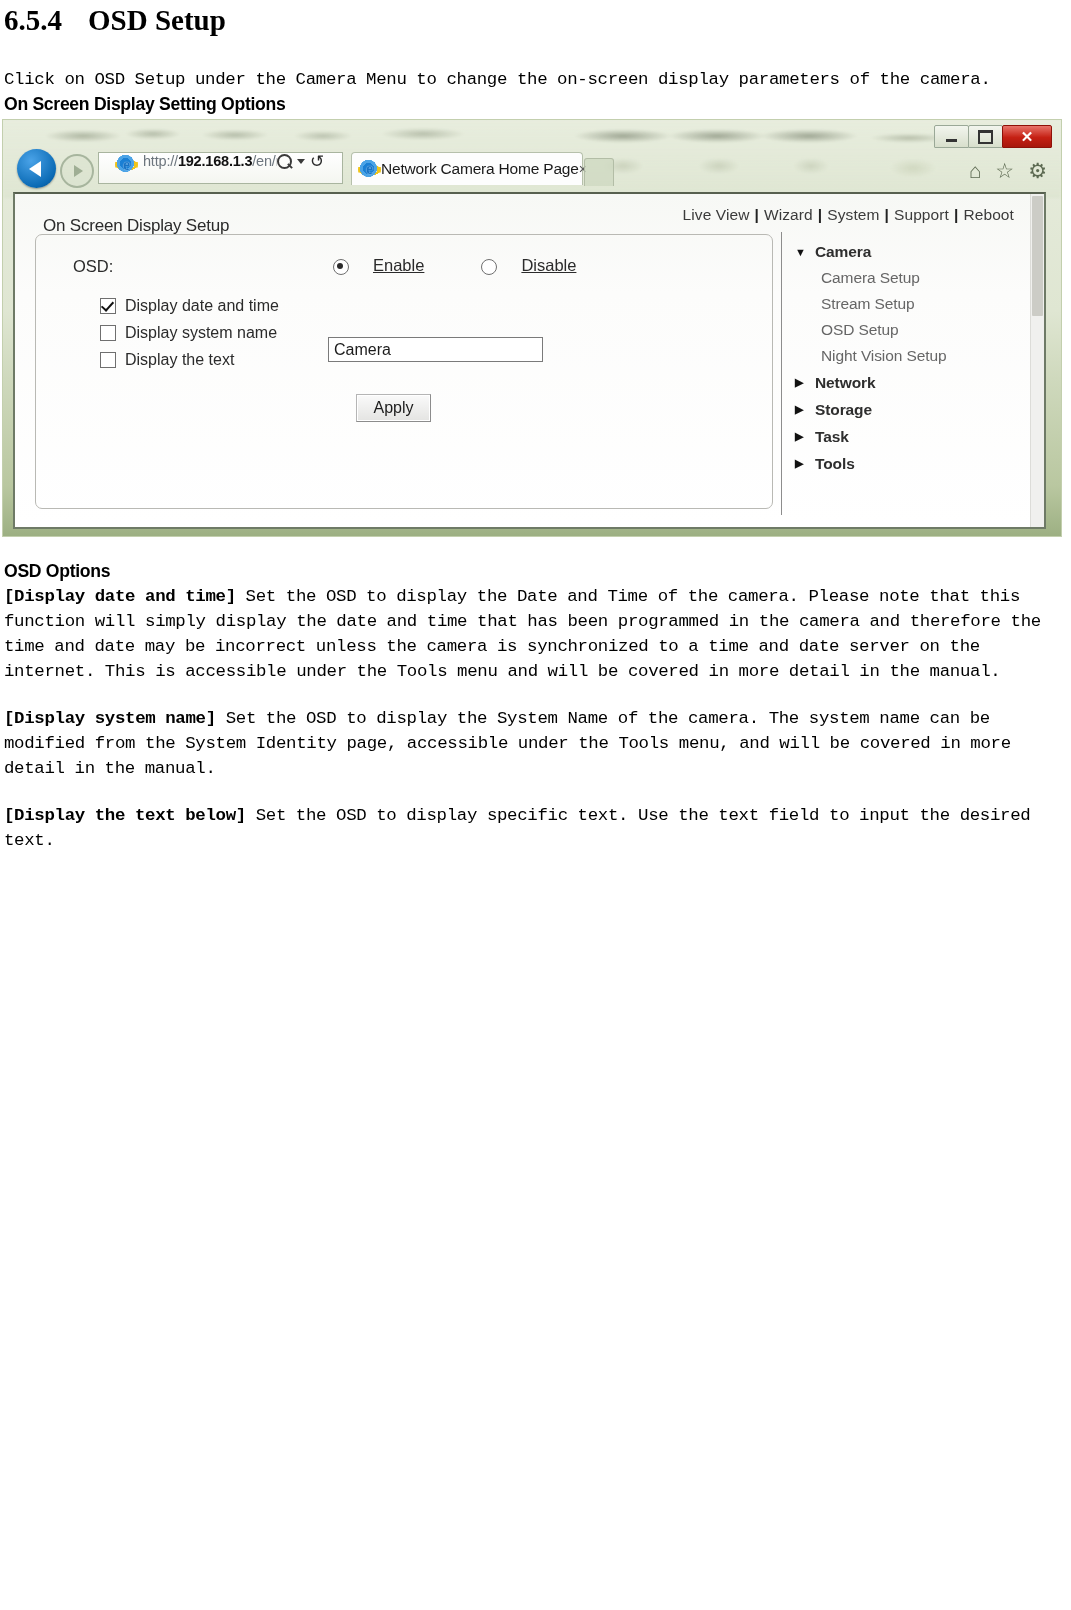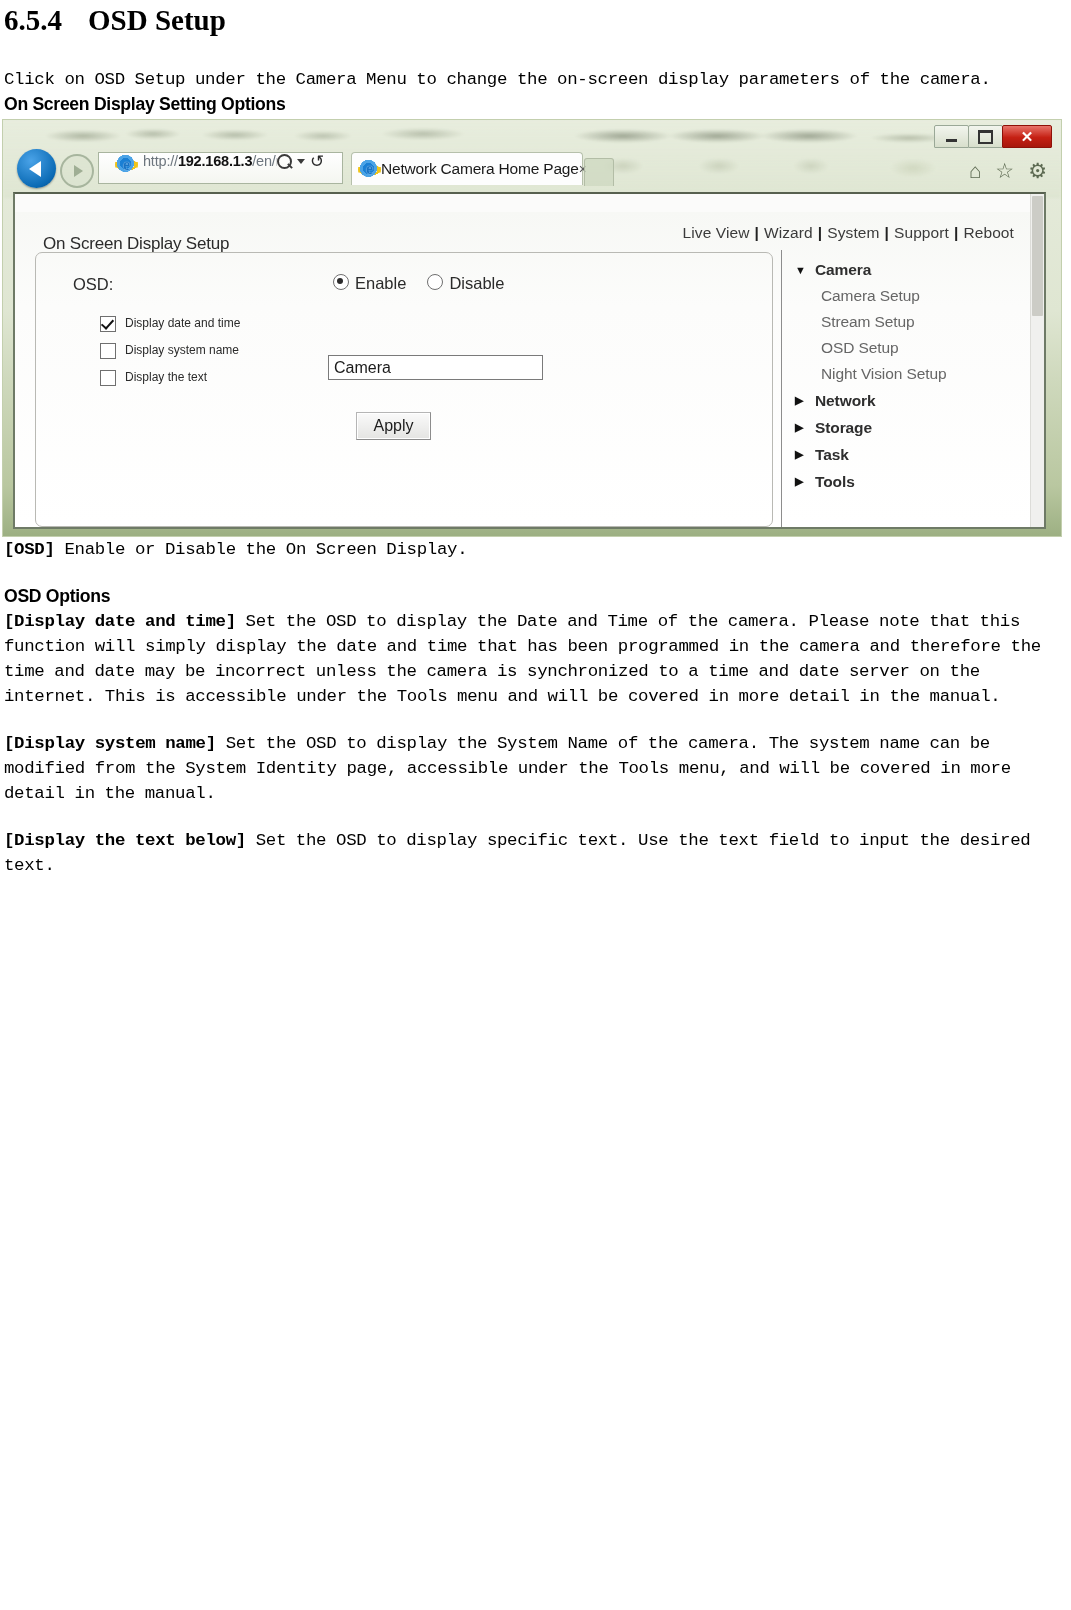--- a/index.html
+++ b/index.html
@@ -240,21 +240,20 @@
     width: 1033px; height: 337px;
     background: #fbfbfa;
     border: 2px solid #6e7a66;
     border-top-color: #57604f;
     box-sizing: border-box;
     overflow: hidden;
   }
   .viewport-inner {
     position: absolute; inset: 0;
     background: linear-gradient(180deg,#f7f8f5 0%, #fcfcfb 30%, #ffffff 100%);
-    margin-top: 18px;
   }
   .scrollbar {
     position: absolute;
     right: 0; top: 0;
     width: 13px; height: 100%;
     background: #f0f0ee;
     border-left: 1px solid #dcdcd8;
   }
   .scroll-thumb {
     position: absolute; left: 1px; top: 2px;
@@ -291,24 +290,25 @@
   }
   .osd-label {
     position: absolute;
     left: 58px; top: 63px;
     font-size: 16.5px;
     color: #2b2b2b;
   }
   .radio-group {
     position: absolute;
     left: 318px; top: 62px;
-    display: flex; align-items: flex-start;
+    display: flex; align-items: flex-end;
     font-size: 16.5px;
     color: #2b2b2b;
-    gap: 6px;
+    gap: 24px;
+    text-decoration: underline;
   }
   .radio {
     width: 14px; height: 14px;
     border: 1.5px solid #6f6f6f;
     border-radius: 50%;
     display: inline-block;
     position: relative;
     background: #fff;
     flex: 0 0 auto;
   }
@@ -318,21 +318,21 @@
     left: 3px; top: 3px;
     width: 6px; height: 6px;
     background: #2b2b2b;
     border-radius: 50%;
   }
   .radio-group .gap { width: 9px; display: inline-block; }
 
   .check-list {
     position: absolute;
     left: 85px; top: 98px;
-    font-size: 12px;
+    font-size: 16px;
     color: #2b2b2b;
     line-height: 27px;
   }
   .check-row { display: flex; align-items: center; gap: 9px; }
   .checkbox {
     width: 14px; height: 14px;
     border: 1.5px solid #6f6f6f;
     background: #fff;
     display: inline-block;
     position: relative;
@@ -541,21 +541,20 @@
           </div>
         </div>
 
       </div>
       <div class="scrollbar">
         <div class="scroll-thumb"></div>
       </div>
     </div>
   </div>
 
-  <p class="body-text"><b>[OSD]</b><span> Enable or Disable the On Screen Display.</span></p>
 
   <div class="spacer-md"></div>
 
   <p class="subhead">OSD Options</p>
 
   <p class="body-text"><b>[Display date and time]</b><span> Set the OSD to display the Date and Time of the camera. Please note that this function will simply display the date and time that has been programmed in the camera and therefore the time and date may be incorrect unless the camera is synchronized to a time and date server on the internet. This is accessible under the Tools menu and will be covered in more detail in the manual.</span></p>
 
   <div class="spacer-md"></div>
 
   <p class="body-text"><b>[Display system name]</b><span> Set the OSD to display the System Name of the camera. The system name can be modified from the System Identity page, accessible under the Tools menu, and will be covered in more detail in the manual.</span></p>

